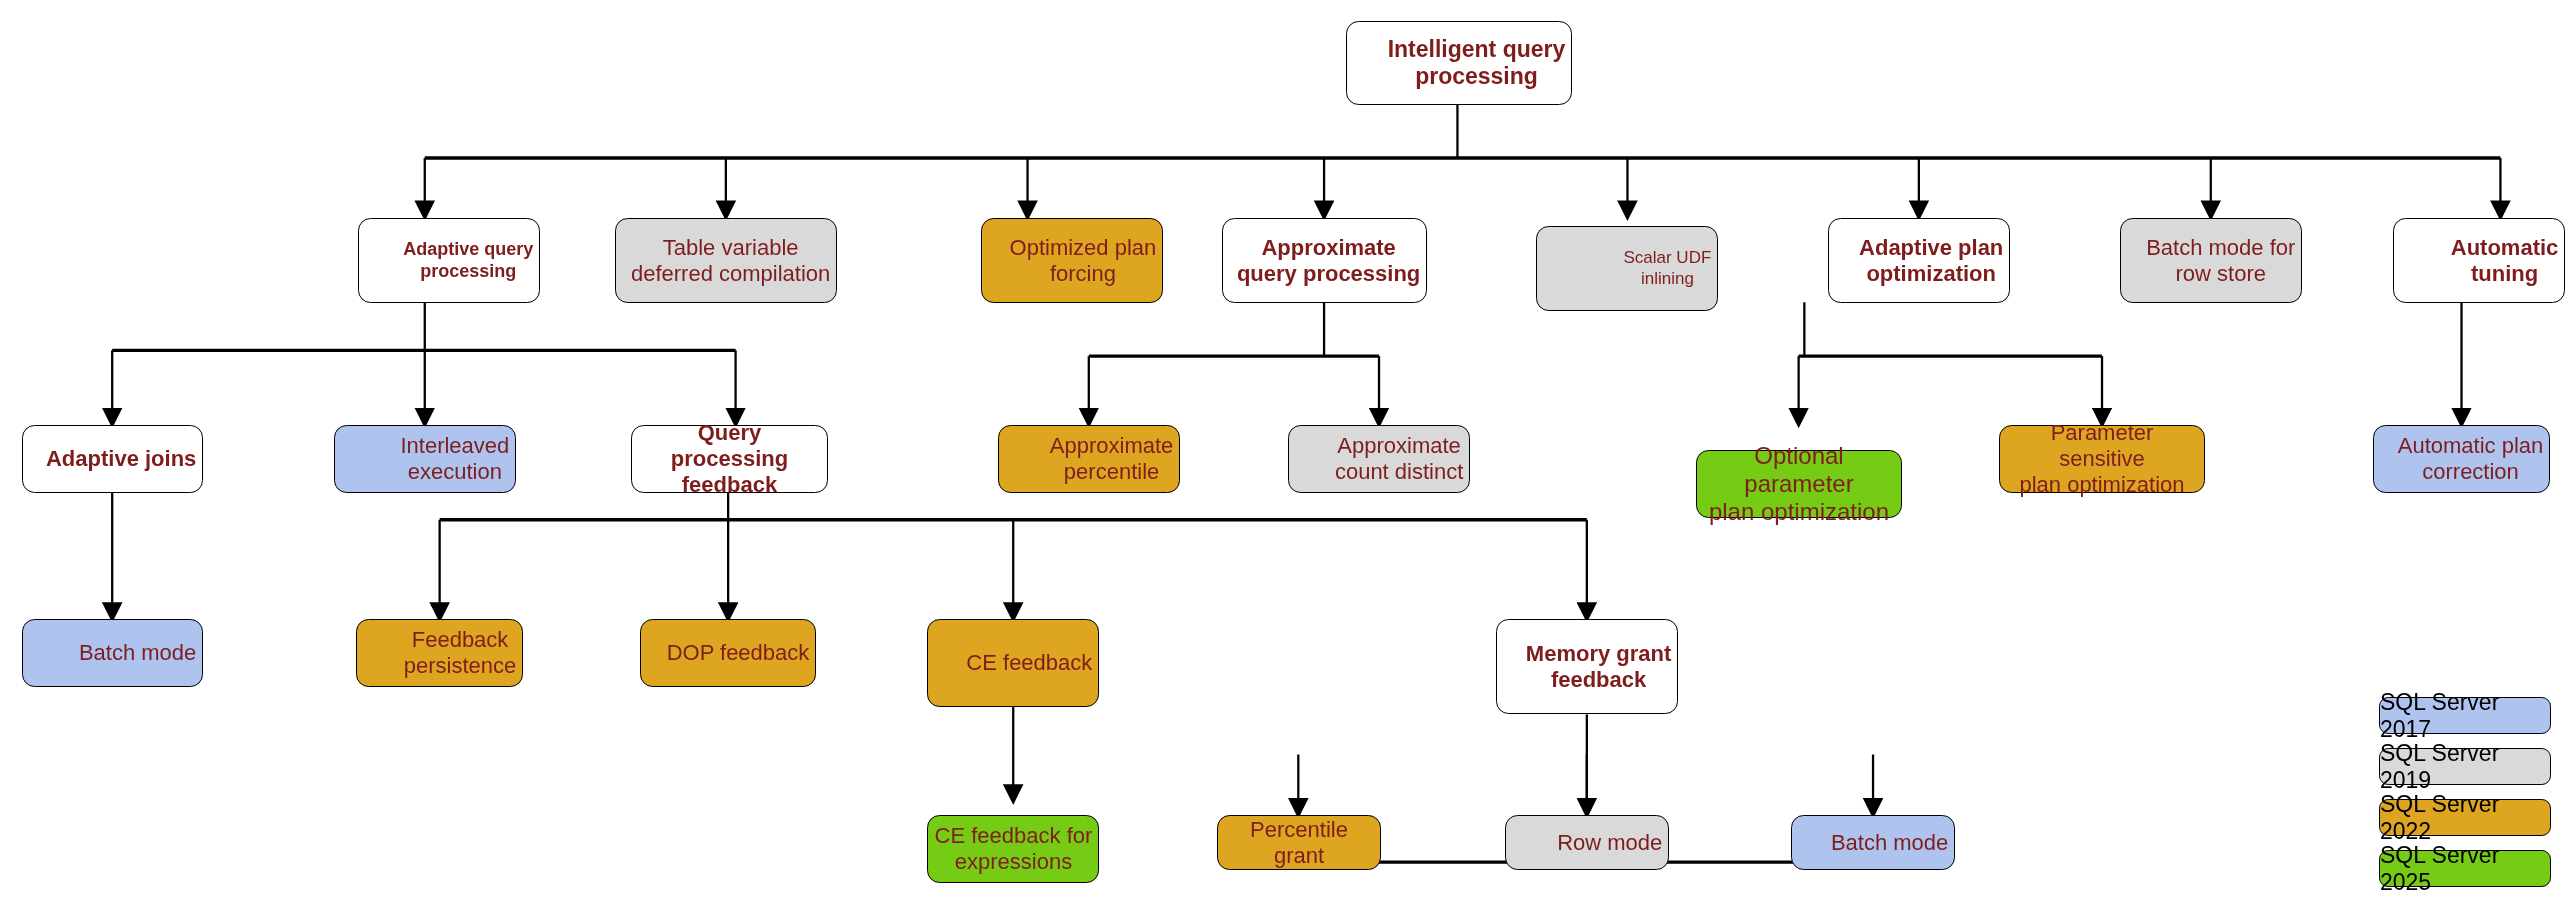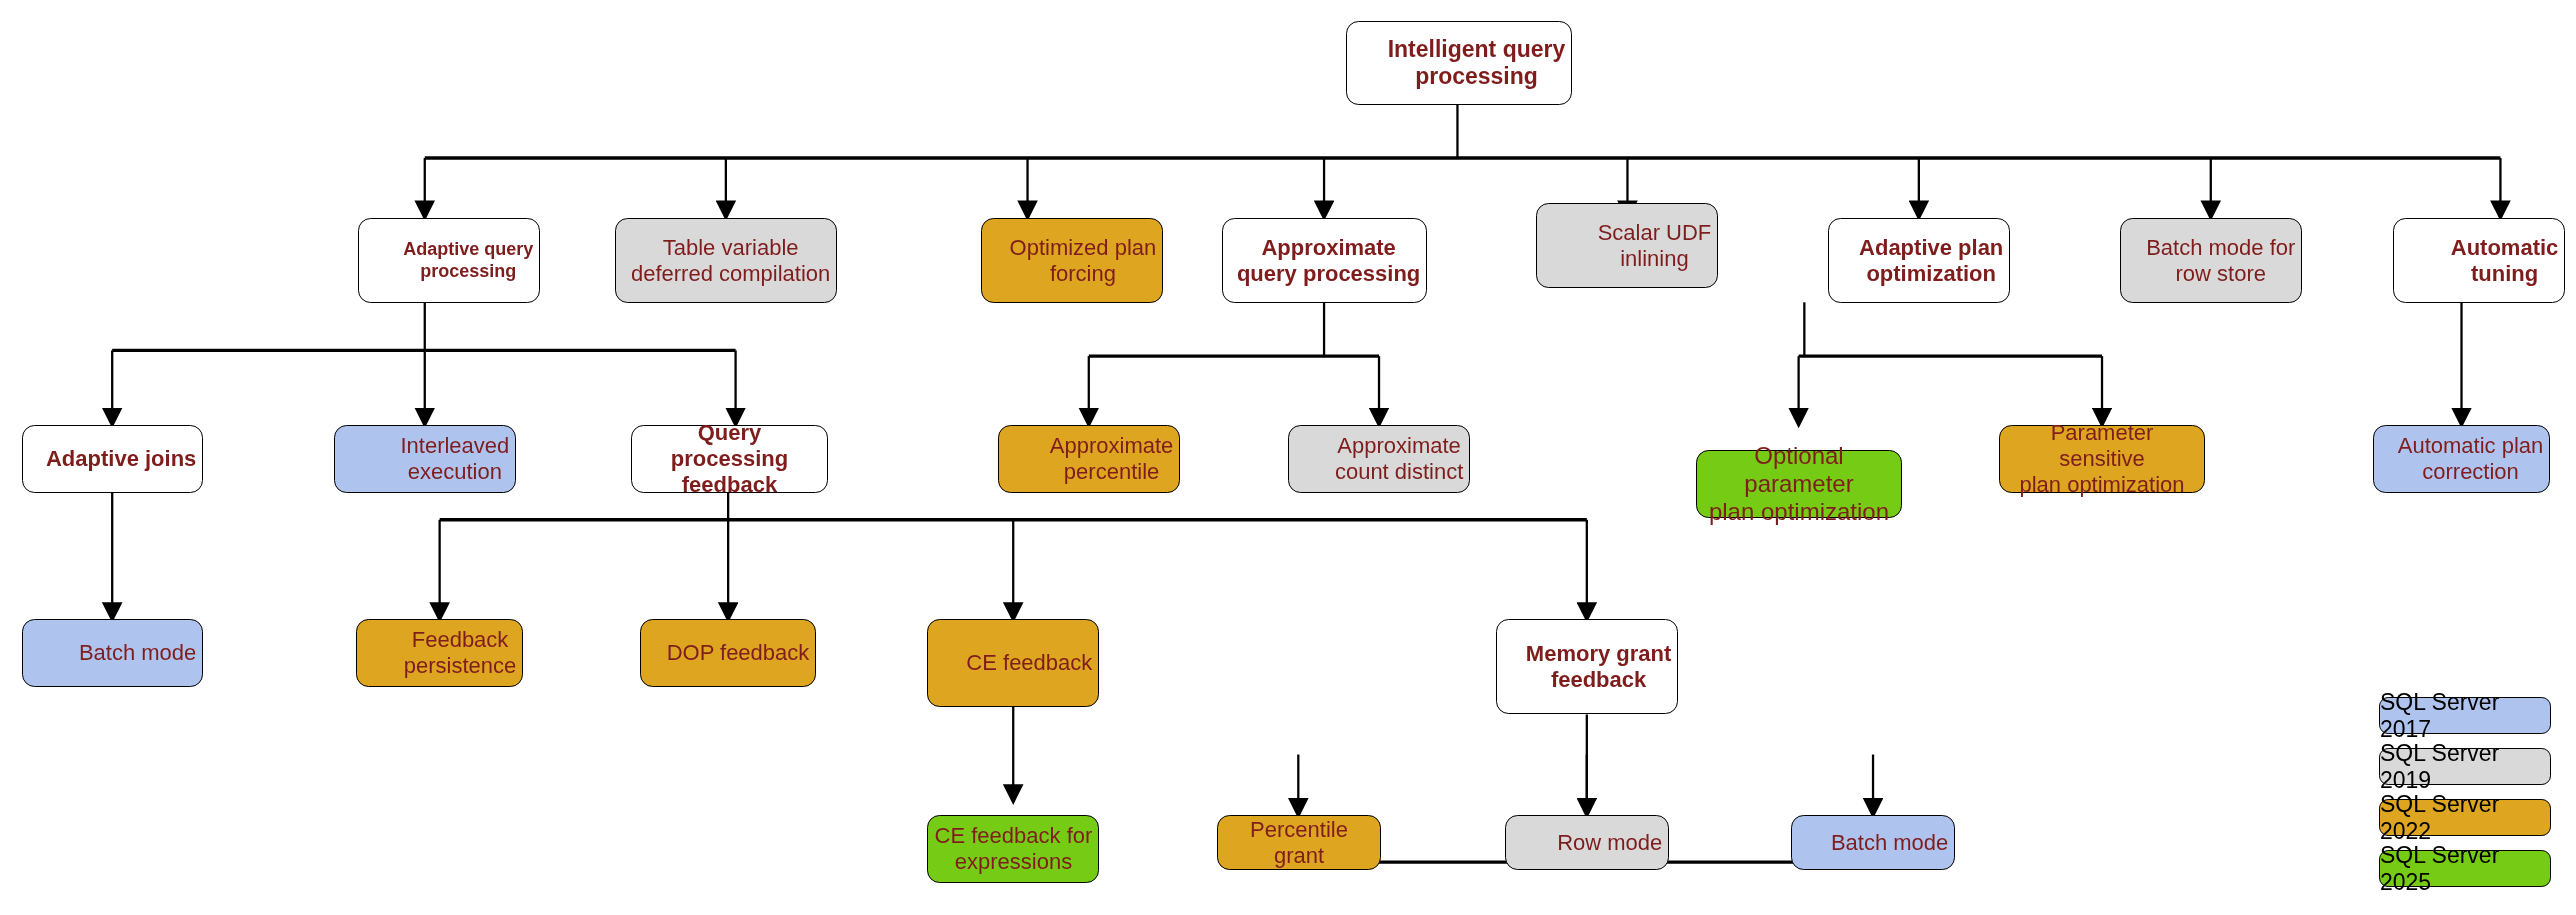--- a/index.html
+++ b/index.html
@@ -149,21 +149,21 @@
   <div class="node fill-orange" style="left:937px; top:218px; width:182px; height:85px; font-size:22px;margin-left:44px;">
     <span class="lbl">Optimized plan
 forcing</span>
   </div>
 
   <div class="node fill-white" style="left:1222px; top:218px; width:205px; height:85px; font-size:22px;">
     <span class="lbl">Approximate
 query processing</span>
   </div>
 
-  <div class="node fill-gray" style="left:1536px; top:203px; width:182px; height:85px; font-size:22px;">
+  <div class="node fill-gray" style="left:1536px; top:226px; width:182px; height:85px; font-size:17px;">
     <span class="lbl">Scalar UDF
 inlining</span>
   </div>
 
   <div class="node fill-white" style="left:1828px; top:218px; width:182px; height:85px; font-size:22px;">
     <span class="lbl">Adaptive plan
 optimization</span>
   </div>
 
   <div class="node fill-gray" style="left:2120px; top:218px; width:182px; height:85px; font-size:22px;">

